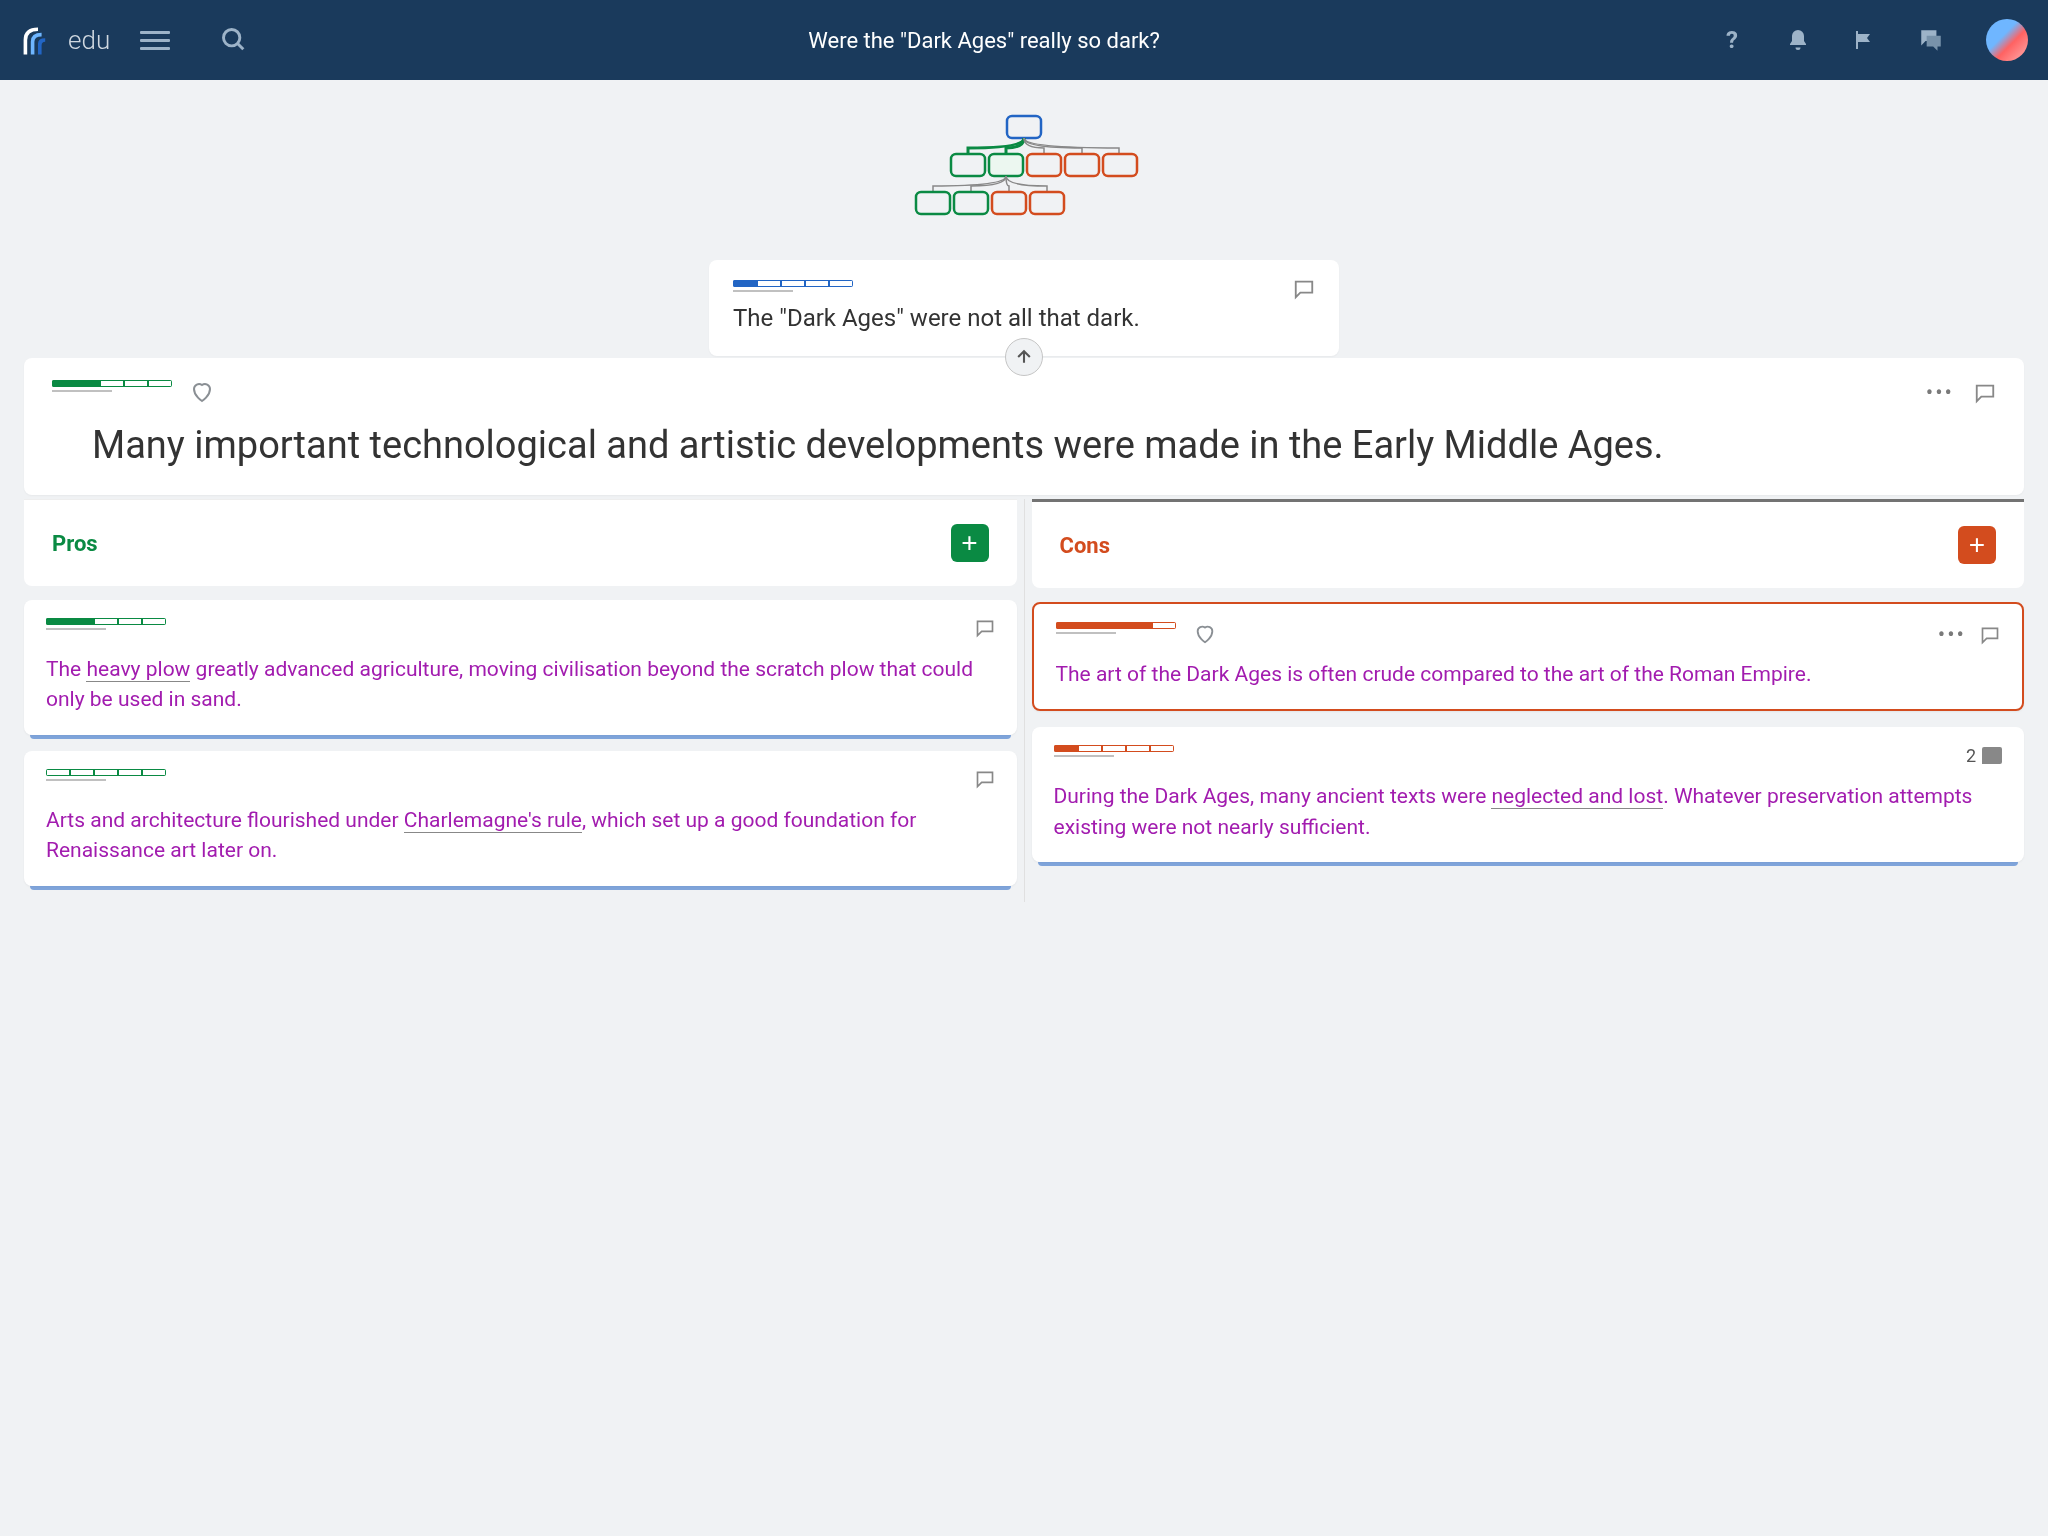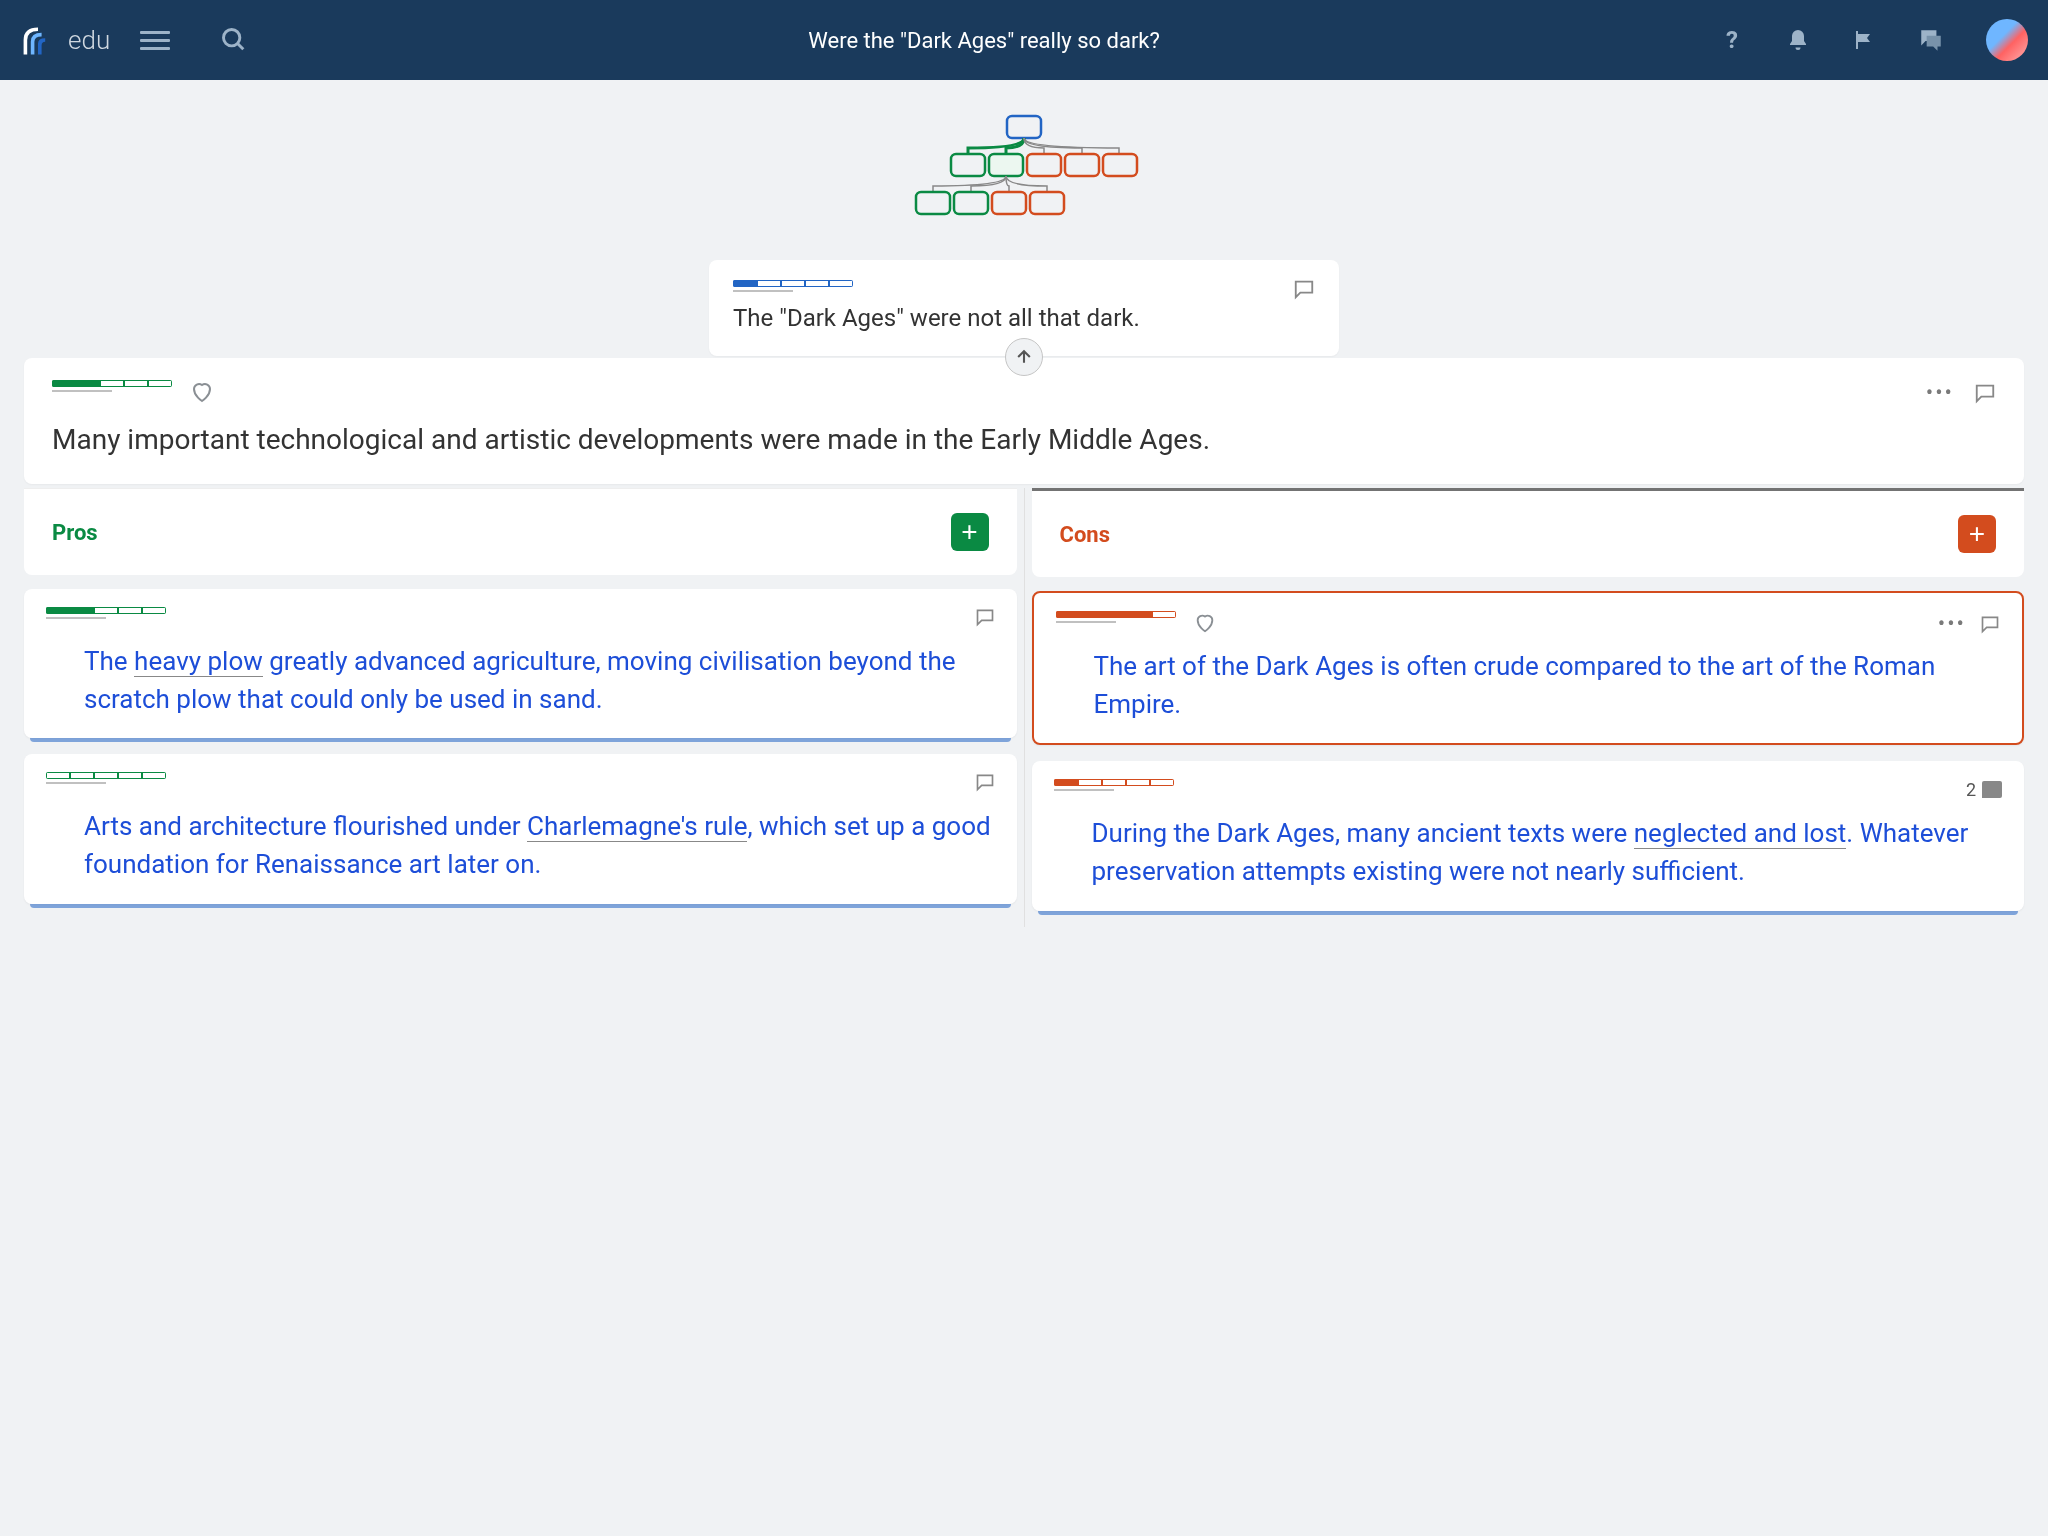--- a/index.html
+++ b/index.html
@@ -70,21 +70,21 @@
 .main-claim {
   background: #fff; margin: -18px 24px 0; border-radius: 8px;
   padding: 22px 28px 28px; position: relative;
   box-shadow: 0 1px 2px rgba(0,0,0,0.04);
 }
 .claim-header { display: flex; align-items: flex-start; justify-content: space-between; }
 .claim-header-left { display: flex; align-items: center; gap: 18px; }
 .heart-icon { color: #8a8f94; cursor: pointer; }
 .claim-header-right { display: flex; align-items: center; gap: 20px; color:#7a7a7a;}
 .more-dots { font-size: 22px; letter-spacing: 2px; cursor: pointer; }
-.main-claim-text { font-size: 28px; color: #333; margin-top: 18px; }
+.main-claim-text { font-size: 38px; color: #333; margin-top: 18px; margin-left: 40px; }
 
 .columns {
   display: flex; gap: 0; margin: 4px 24px 0;
 }
 .col { flex: 1; }
 .col + .col { border-left: 1px solid #e0e0e0; }
 .col-header {
   background: #fff; padding: 24px 28px; display: flex;
   justify-content: space-between; align-items: center;
   border-radius: 0 0 8px 8px; margin-bottom: 14px;
@@ -110,21 +110,21 @@
 .col.left .arg-card { margin-right: 7px; }
 .col.right .arg-card { margin-left: 7px; }
 .arg-card::after {
   content: ""; position: absolute; bottom: -4px; left: 6px; right: 6px;
   height: 4px; background: #2265c4; border-radius: 0 0 6px 6px; opacity: 0.55;
 }
 .arg-card.selected { border: 2px solid #d34c1e; }
 .arg-card.selected::after { display: none; }
 .arg-top { display: flex; justify-content: space-between; align-items: flex-start; margin-bottom: 12px;}
 .arg-top-right { display: flex; align-items: center; gap: 14px; color: #7a7a7a;}
-.arg-text { font-size: 26px; color: #1d4ed8; line-height: 1.45; margin-left: 38px; }
+.arg-text { font-size: 21px; color: #a21caf; line-height: 1.45; }
 .underline { border-bottom: 1px solid #888; }
 .comment-count { display: flex; align-items: center; gap: 6px; font-size: 18px; color: #555;}
 .comment-count-badge { width: 20px; height: 17px; background: #888; border-radius: 2px 2px 2px 0;}
 
 svg { display: block; }
 </style>
 </head>
 <body>
 
 <div class="header">

